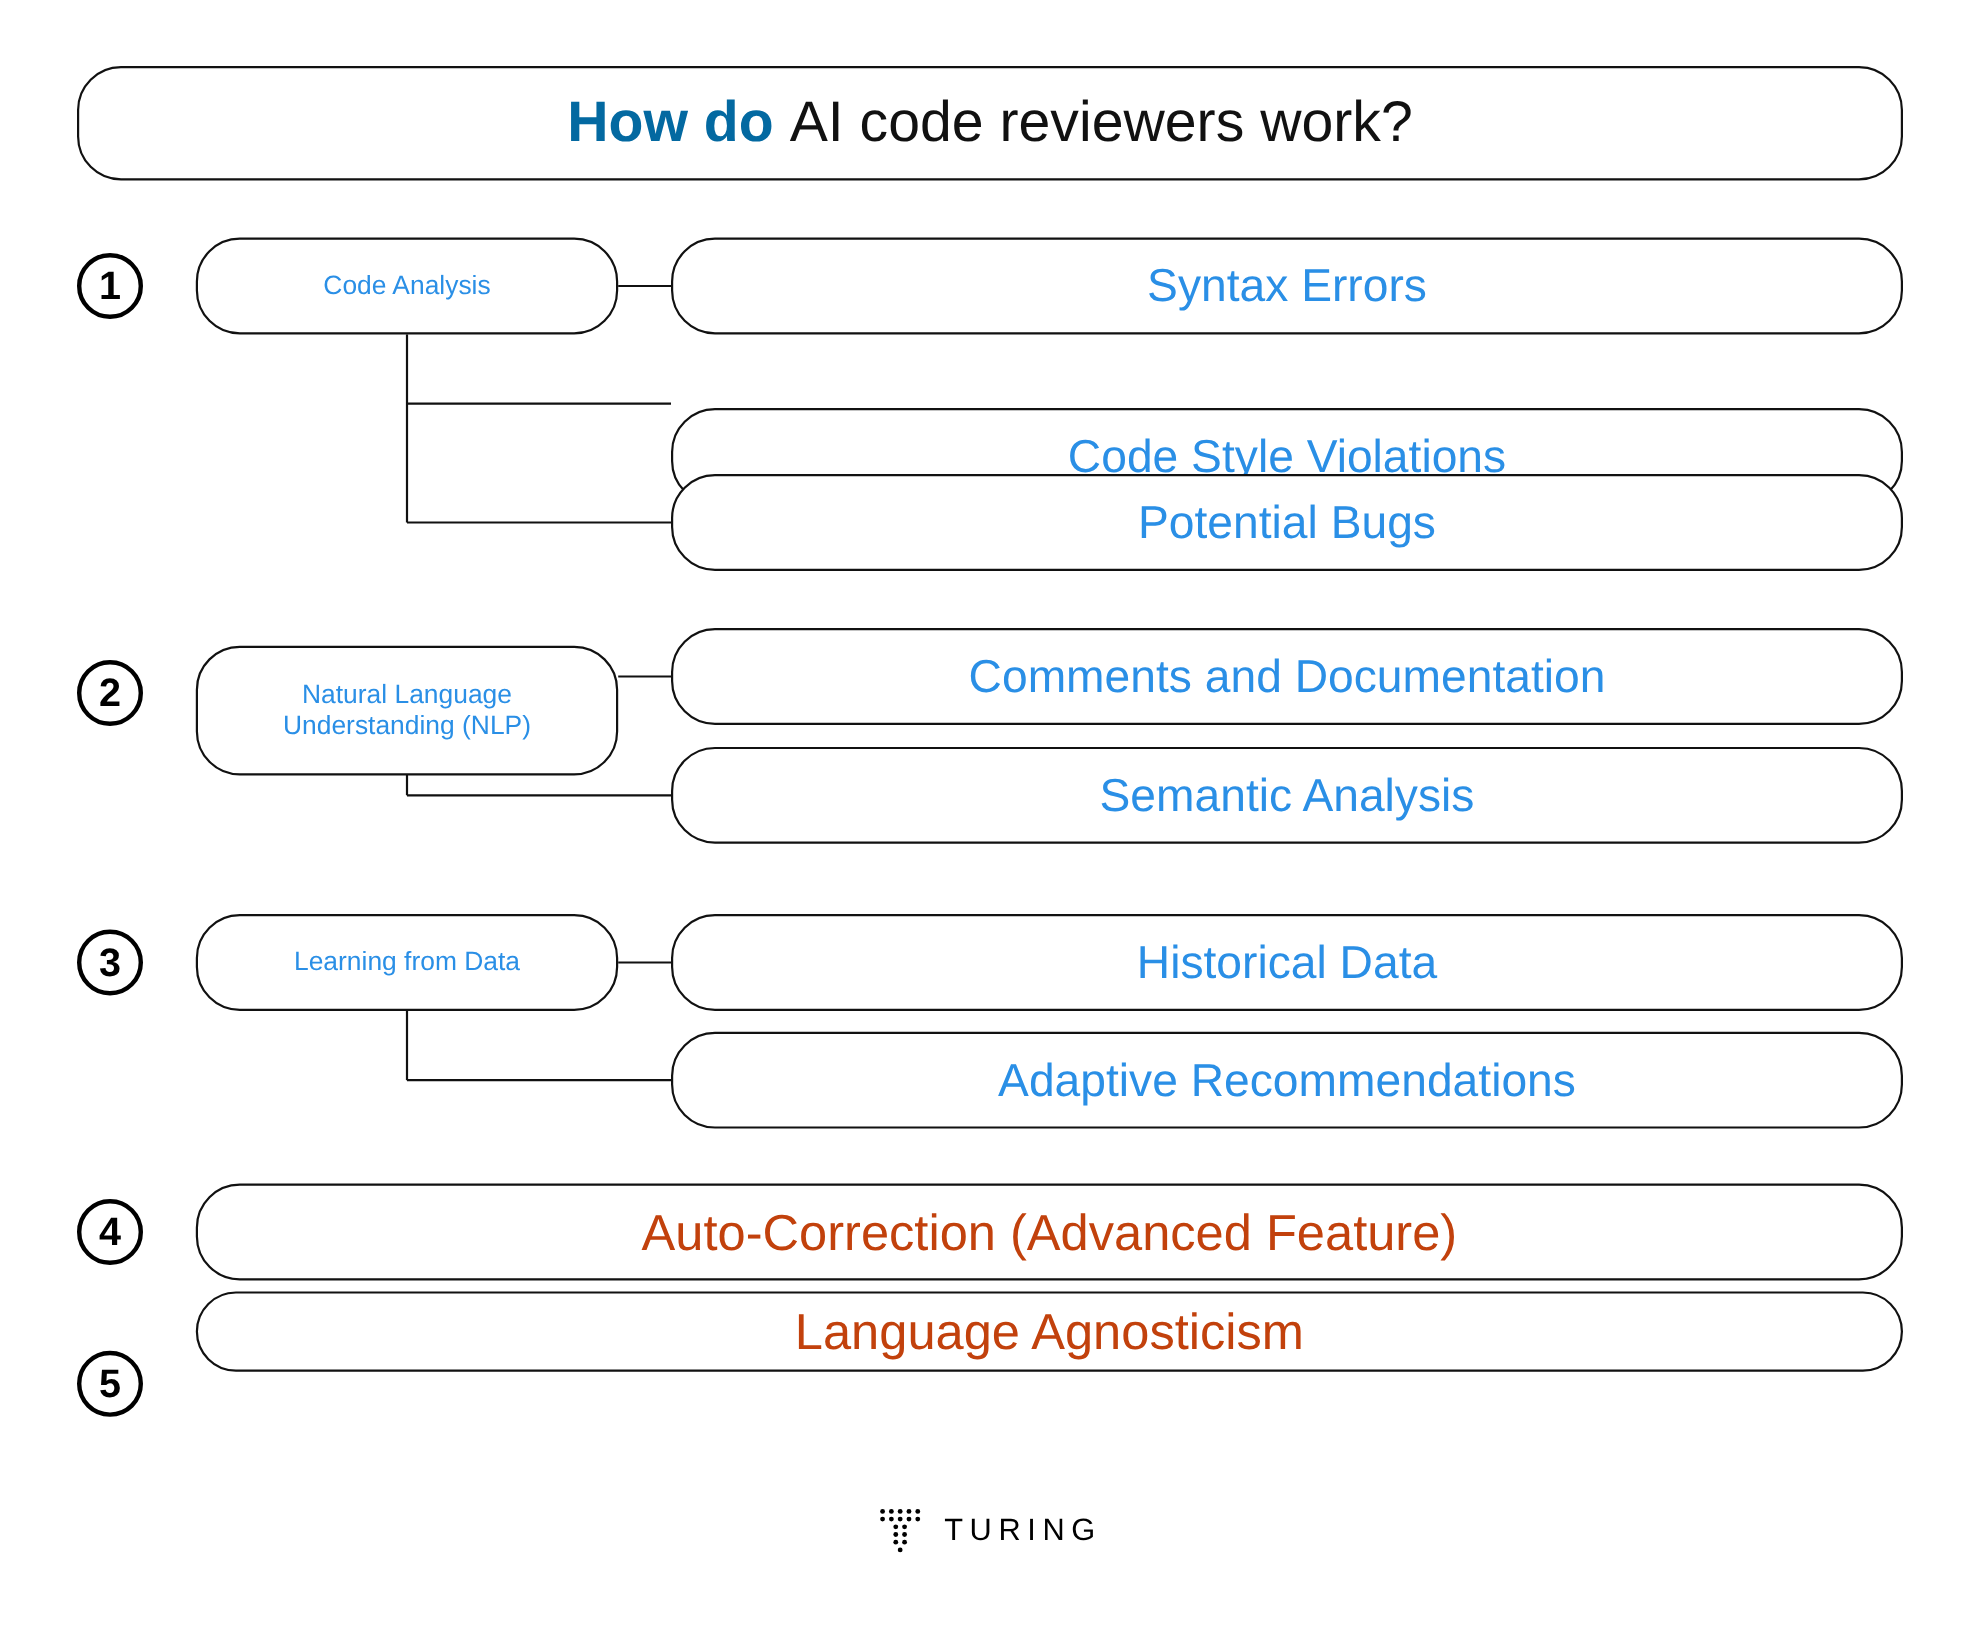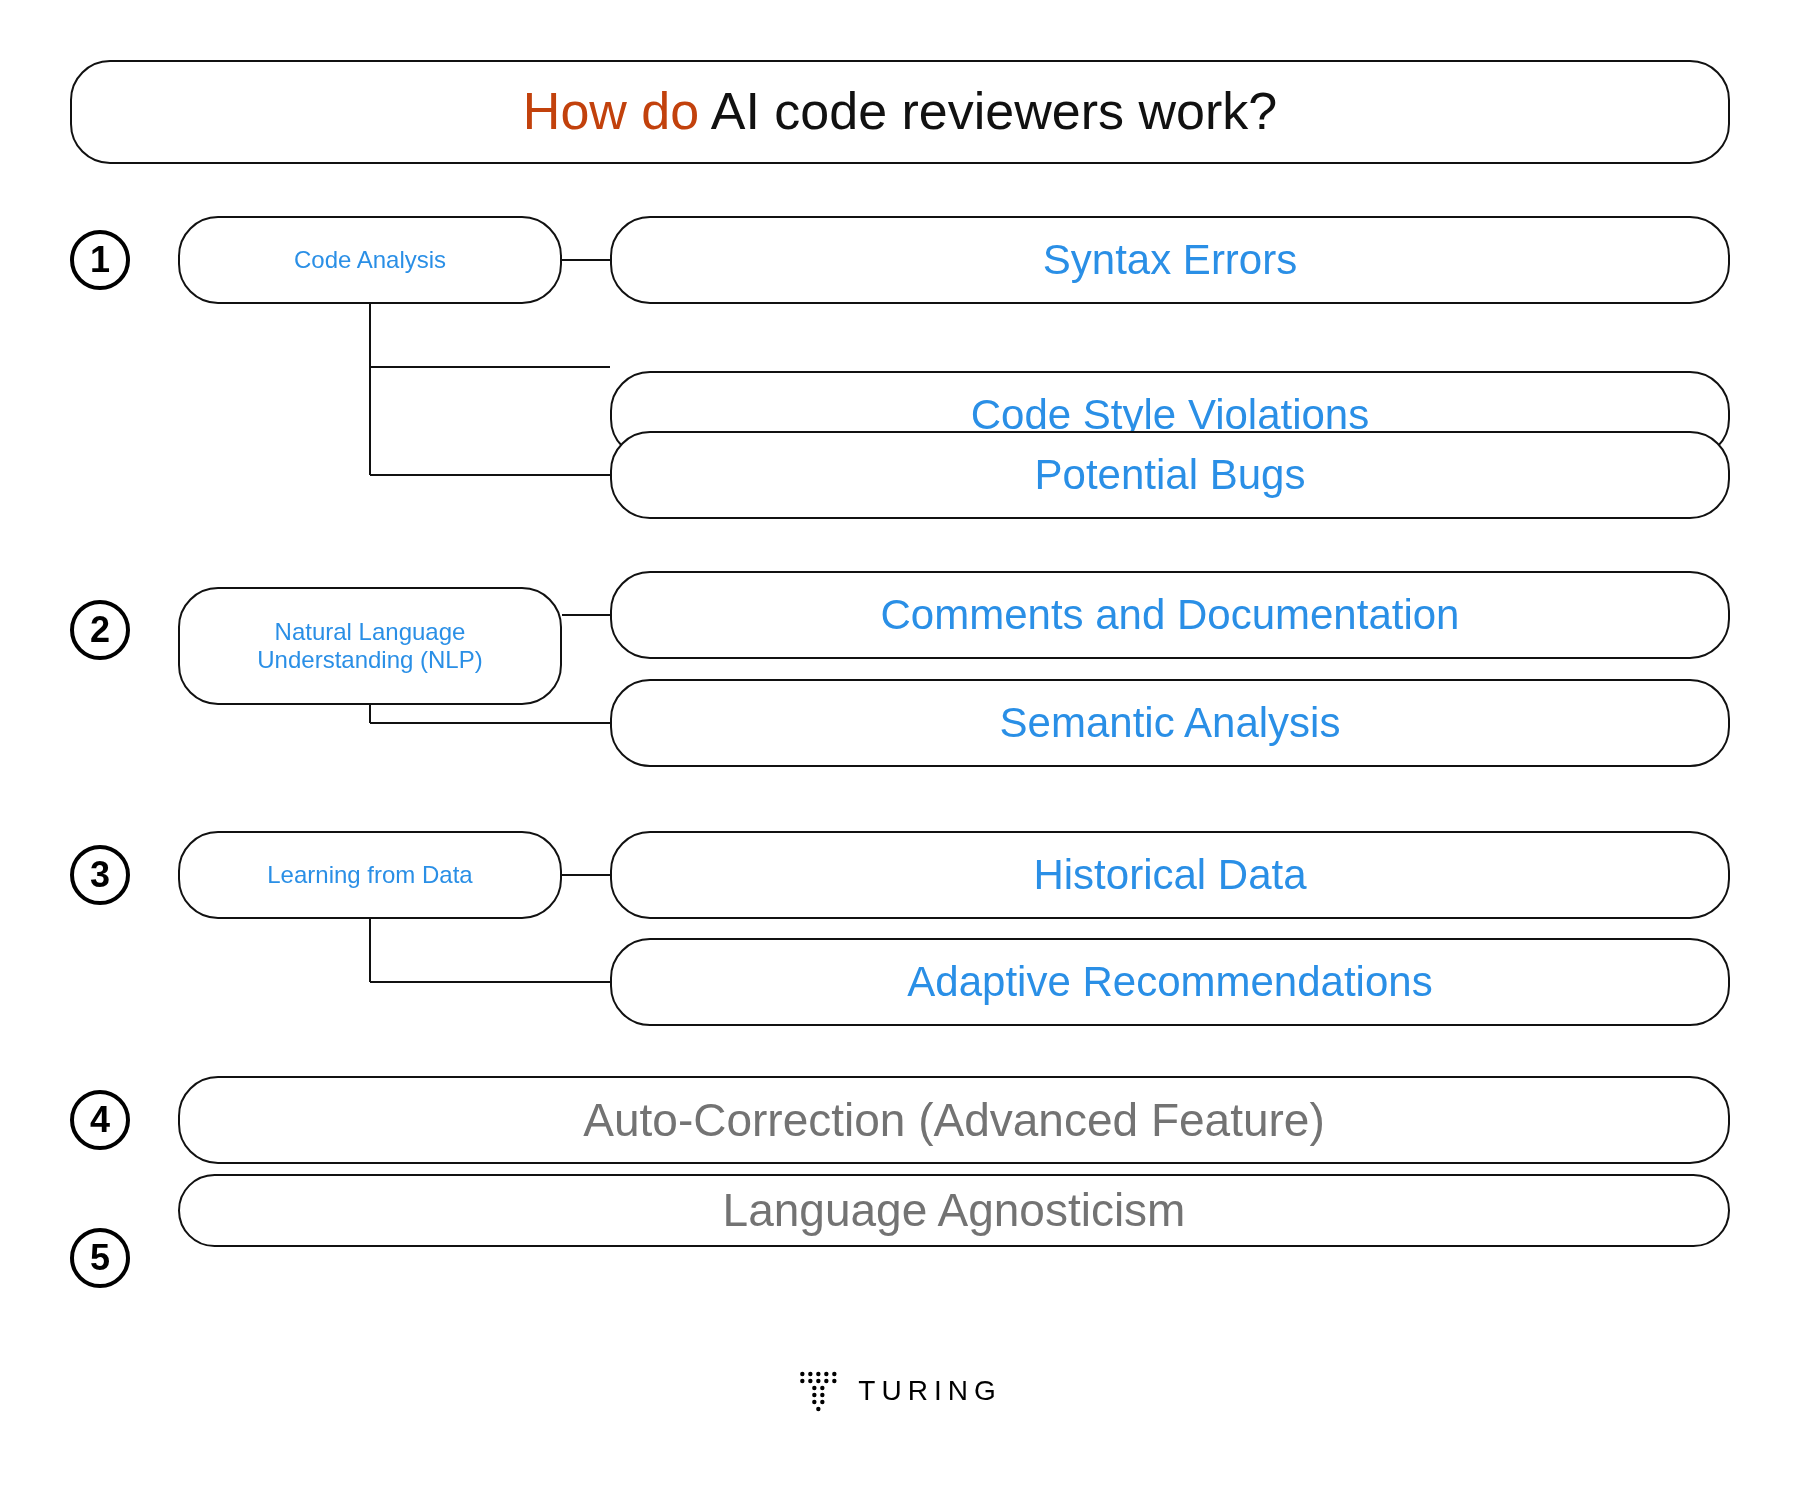--- a/index.html
+++ b/index.html
@@ -28,24 +28,24 @@
     border-radius: 40px;
     background: #fff;
     display: flex;
     align-items: center;
     justify-content: center;
     text-align: center;
     line-height: 1.15;
     padding: 0 28px;
   }
   .title-pill { font-size: 52px; font-weight: 400; color: #111; }
-  .title-pill .accent { color: #c2410c; }
+  .title-pill .accent { color: #0369a1; font-weight: bold; }
   .parent-pill { font-size: 24px; font-weight: 400; color: #2a8fe6; }
   .child-pill  { font-size: 42px; font-weight: 400; color: #2a8fe6; }
-  .wide-pill   { font-size: 46px; font-weight: 400; color: #737373; }
+  .wide-pill   { font-size: 46px; font-weight: 400; color: #c2410c; }
 
   .numcircle {
     position: absolute;
     width: 60px; height: 60px;
     border: 4px solid #000;
     border-radius: 50%;
     background: #fff;
     display: flex;
     align-items: center;
     justify-content: center;

